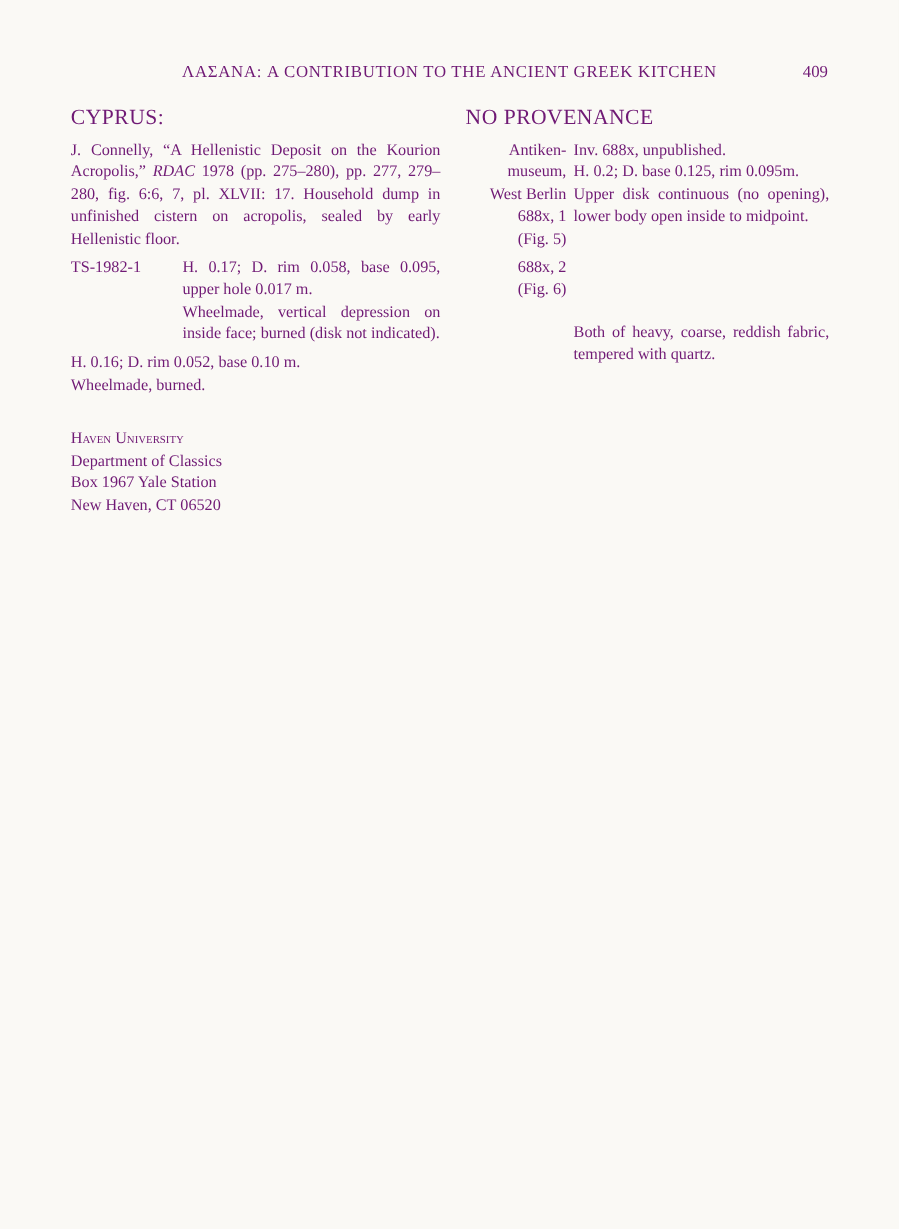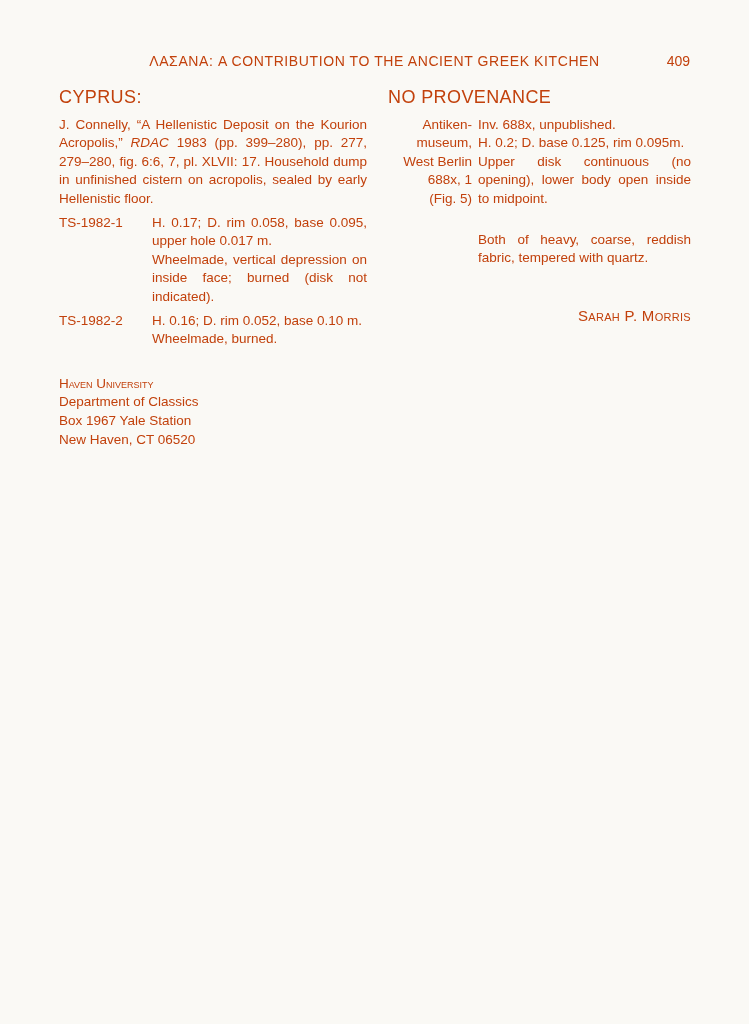--- a/index.html
+++ b/index.html
@@ -8,22 +8,22 @@
     width: 749px;
     height: 1024px;
     background: #f6f5f1;
   }
 
   .page {
     position: relative;
     width: 749px;
     height: 1024px;
     background: #faf9f5;
-    color: #c2410c;
-    font-family: Liberation Sans, sans-serif;
+    color: #701a75;
+    font-family: Liberation Serif, serif;
     font-size: 13.5px;
     line-height: 18.6px;
     overflow: hidden;
   }
 
   
   .page-header {
     position: absolute;
     top: 52px;
     left: 0;
@@ -96,34 +96,33 @@
   <header class="page-header">
     <div class="running-title">ΛΑΣΑΝΑ: A CONTRIBUTION TO THE ANCIENT GREEK KITCHEN</div>
     <div class="page-number">409</div>
   </header>
 
   <section class="col col-left">
     <h2 class="section-heading">CYPRUS:</h2>
 
     <div class="entry">
       <div class="entry-text">
-        <p><span>J. Connelly, “A Hellenistic Deposit on the Kourion Acropolis,” </span><i>RDAC</i><span> 1983 (pp. 399–280), pp. 277, 279–280, fig. 6:6, 7, pl. XLVII: 17. Household dump in unfinished cistern on acropolis, sealed by early Hellenistic floor.</span></p>
+        <p><span>J. Connelly, “A Hellenistic Deposit on the Kourion Acropolis,” </span><i>RDAC</i><span> 1978 (pp. 275–280), pp. 277, 279–280, fig. 6:6, 7, pl. XLVII: 17. Household dump in unfinished cistern on acropolis, sealed by early Hellenistic floor.</span></p>
       </div>
     </div>
 
     <div class="entry">
       <div class="entry-label">TS-1982-1</div>
       <div class="entry-text">
         <p>H. 0.17; D. rim 0.058, base 0.095, upper hole 0.017 m.</p>
         <p>Wheelmade, vertical depression on inside face; burned (disk not indicated).</p>
       </div>
     </div>
 
     <div class="entry">
-      <div class="entry-label">TS-1982-2</div>
       <div class="entry-text">
         <p>H. 0.16; D. rim 0.052, base 0.10 m.</p>
         <p>Wheelmade, burned.</p>
       </div>
     </div>
 
     <div class="affiliation">
       <div class="smallcaps">Haven University</div>
       <div>Department of Classics</div>
       <div>Box 1967 Yale Station</div>
@@ -143,20 +142,23 @@
         <div class="label-line">(Fig. 5)</div>
       </div>
       <div class="entry-text">
         <p>Inv. 688x, unpublished.</p>
         <p>H. 0.2; D. base 0.125, rim 0.095m.</p>
         <p>Upper disk continuous (no opening), lower body open inside to midpoint.</p>
       </div>
     </div>
 
     <div class="entry">
+      <div class="entry-label">
+        <div class="label-line">688x, 2</div>
+        <div class="label-line">(Fig. 6)</div>
+      </div>
     </div>
 
     <p class="closing-note">Both of heavy, coarse, reddish fabric, tempered with quartz.</p>
 
-    <div class="author">Sarah P. Morris</div>
   </section>
 
 </div>
 
 </body></html>

